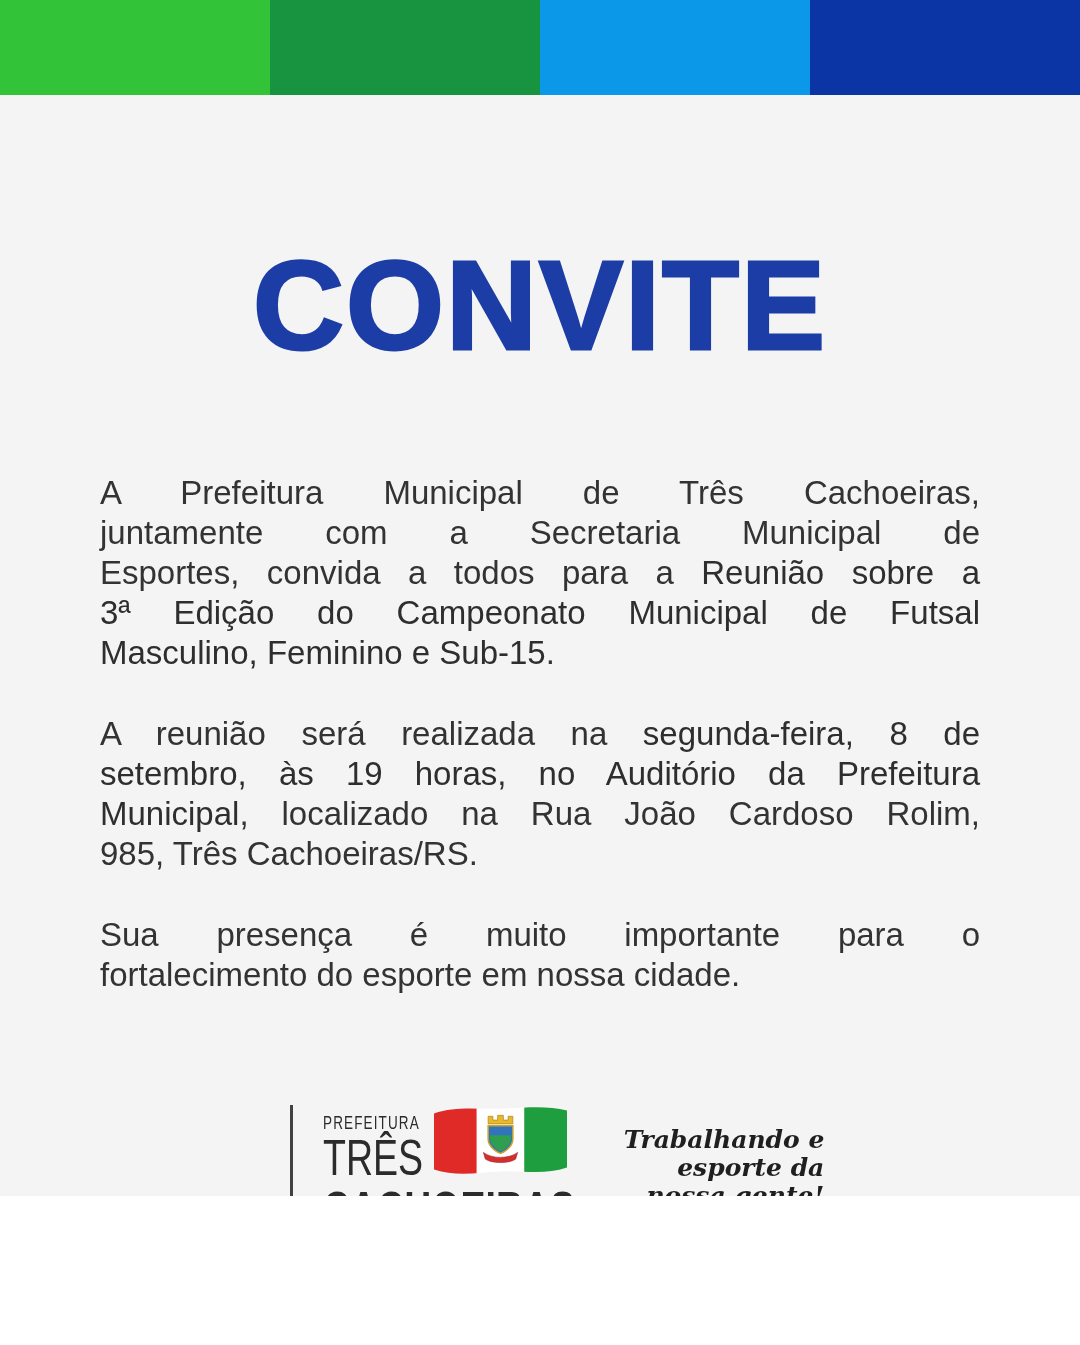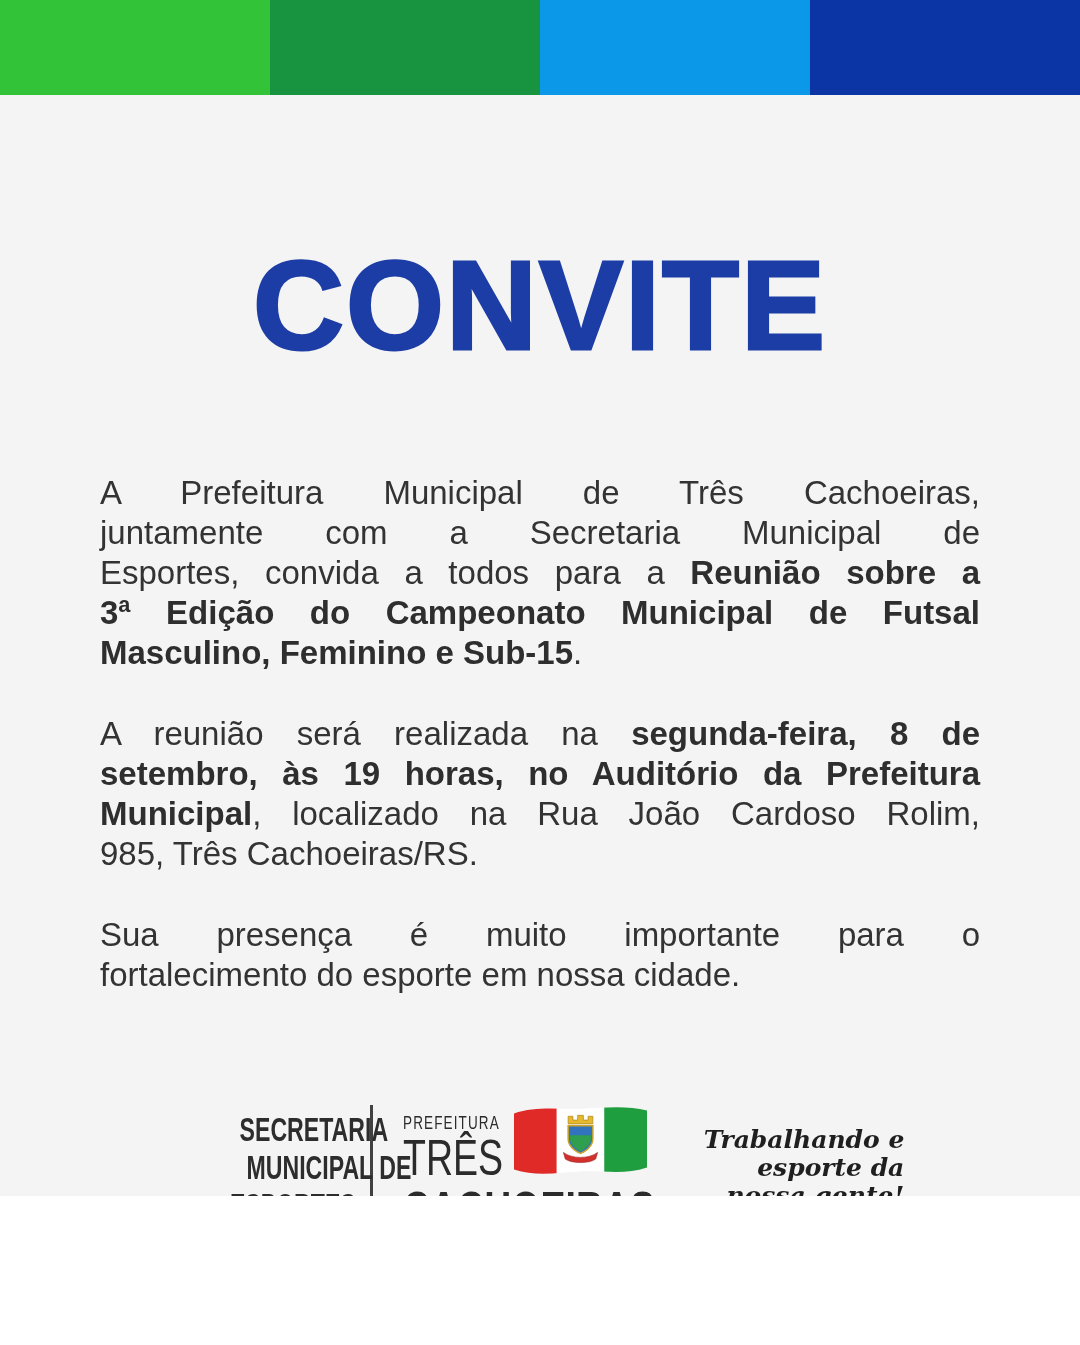--- a/index.html
+++ b/index.html
@@ -18,21 +18,21 @@
   }
   
   .content{
     width:880px;margin:104px auto 0 auto;
     font-size:33px;line-height:40px;color:#333333;
   }
   .para{margin:0 0 41px 0;}
   .para:last-child{margin-bottom:0;}
   .line{white-space:nowrap;text-align:justify;text-align-last:justify;}
   .line.last{text-align-last:left;}
-  .b{font-weight:700;color:#2e2e2e;}
+  .b{font-weight:400;color:#2e2e2e;}
   
   .footer{
     margin-top:110px;display:flex;justify-content:center;align-items:center;
   }
   .org{width:160px;color:#2d2d2d;}
   .org-line{text-align:right;line-height:38px;font-size:33px;font-weight:700;white-space:nowrap;}
   .cond-r{display:inline-block;transform:scaleX(0.70);transform-origin:100% 50%;}
   .cond-l{display:inline-block;transform:scaleX(0.75);transform-origin:0 50%;white-space:nowrap;}
   .divider{width:3px;height:126px;background:#414141;margin:0 30px 0 34px;}
   .logo{display:grid;grid-template-columns:106px 151px;align-items:start;color:#2b2b2b;}
@@ -79,25 +79,20 @@
 
     <div class="para">
       <div class="line"><span>Sua presença é muito importante para o</span></div>
       <div class="line last"><span>fortalecimento do esporte em nossa cidade.</span></div>
     </div>
 
   </div>
 
   <div class="footer">
 
-    <div class="org">
-      <div class="org-line"><span class="cond-r">SECRETARIA</span></div>
-      <div class="org-line"><span class="cond-r">MUNICIPAL DE</span></div>
-      <div class="org-line"><span class="cond-r">ESPORTES</span></div>
-    </div>
 
     <div class="divider"></div>
 
     <div class="logo">
       <div>
         <div class="logo-pref-wrap"><span class="cond-l">PREFEITURA</span></div>
         <div class="logo-tres-wrap"><span class="cond-l">TRÊS</span></div>
       </div>
       <div class="flag-cell">
         <svg width="143" height="76" viewBox="0 0 150 80">

